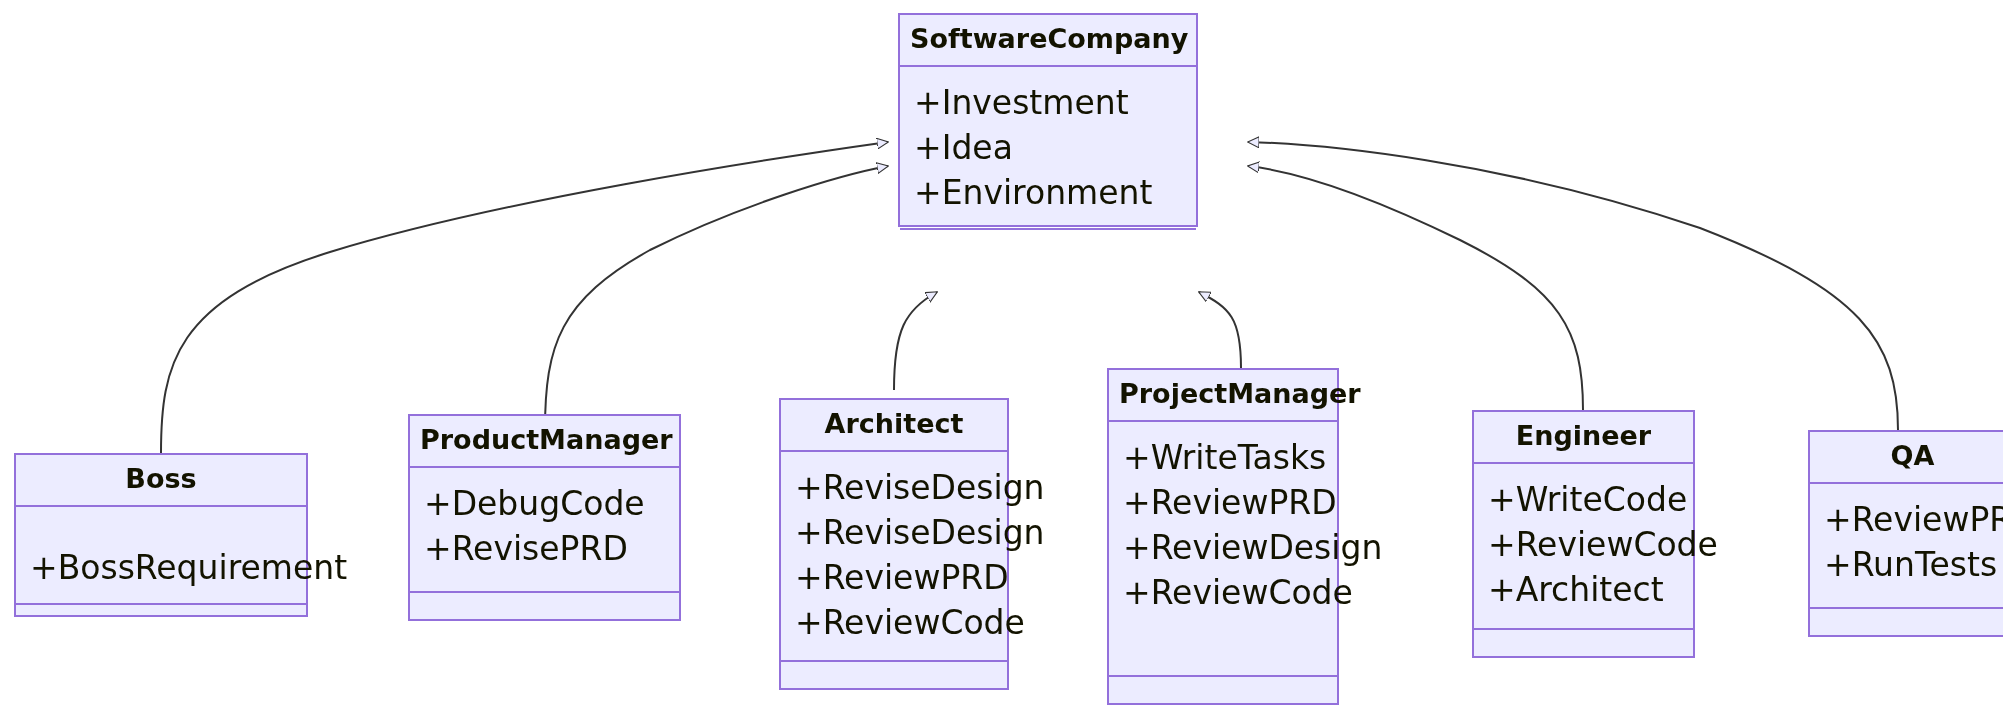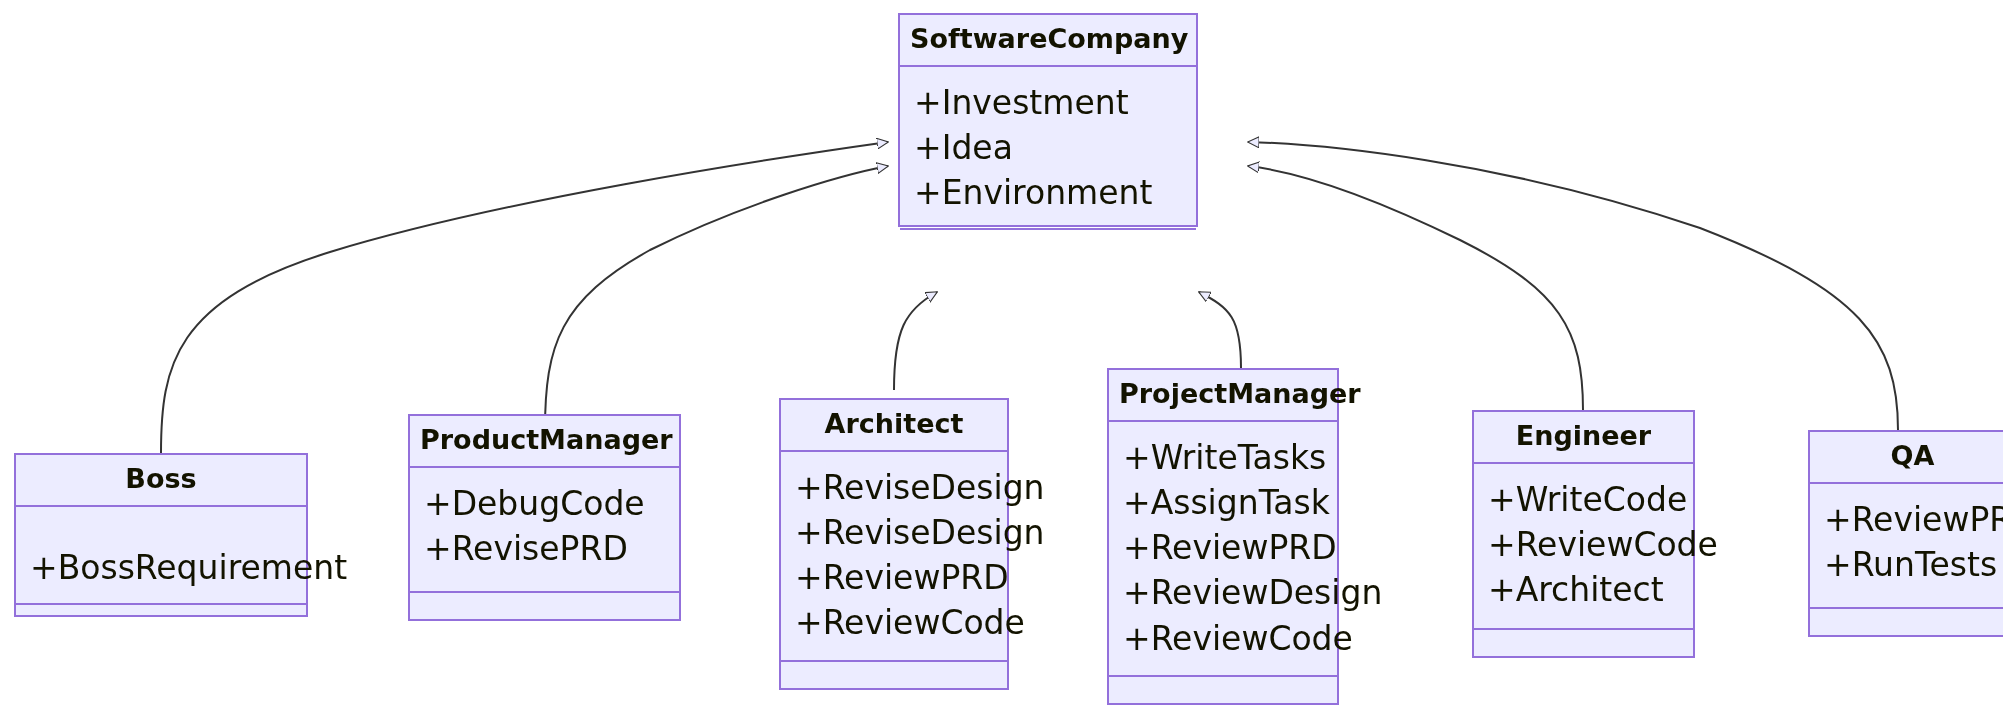--- a/index.html
+++ b/index.html
@@ -111,21 +111,20 @@
           <div class="uml-member">+ReviseDesign</div>
           <div class="uml-member">+ReviewPRD</div>
           <div class="uml-member">+ReviewCode</div>
         </div>
         <div class="uml-methods"></div>
       </div>
       <div class="uml-class" style="left: 1107px; top: 368px; width: 232px; height: 337px;">
         <div class="uml-title">ProjectManager</div>
         <div class="uml-members">
           <div class="uml-member">+WriteTasks</div>
-          <div class="uml-member">+AssignTask</div>
           <div class="uml-member">+ReviewPRD</div>
           <div class="uml-member">+ReviewDesign</div>
           <div class="uml-member">+ReviewCode</div>
         </div>
         <div class="uml-methods"></div>
       </div>
       <div class="uml-class" style="left: 1472px; top: 410px; width: 223px; height: 248px;">
         <div class="uml-title">Engineer</div>
         <div class="uml-members">
           <div class="uml-member">+WriteCode</div>

